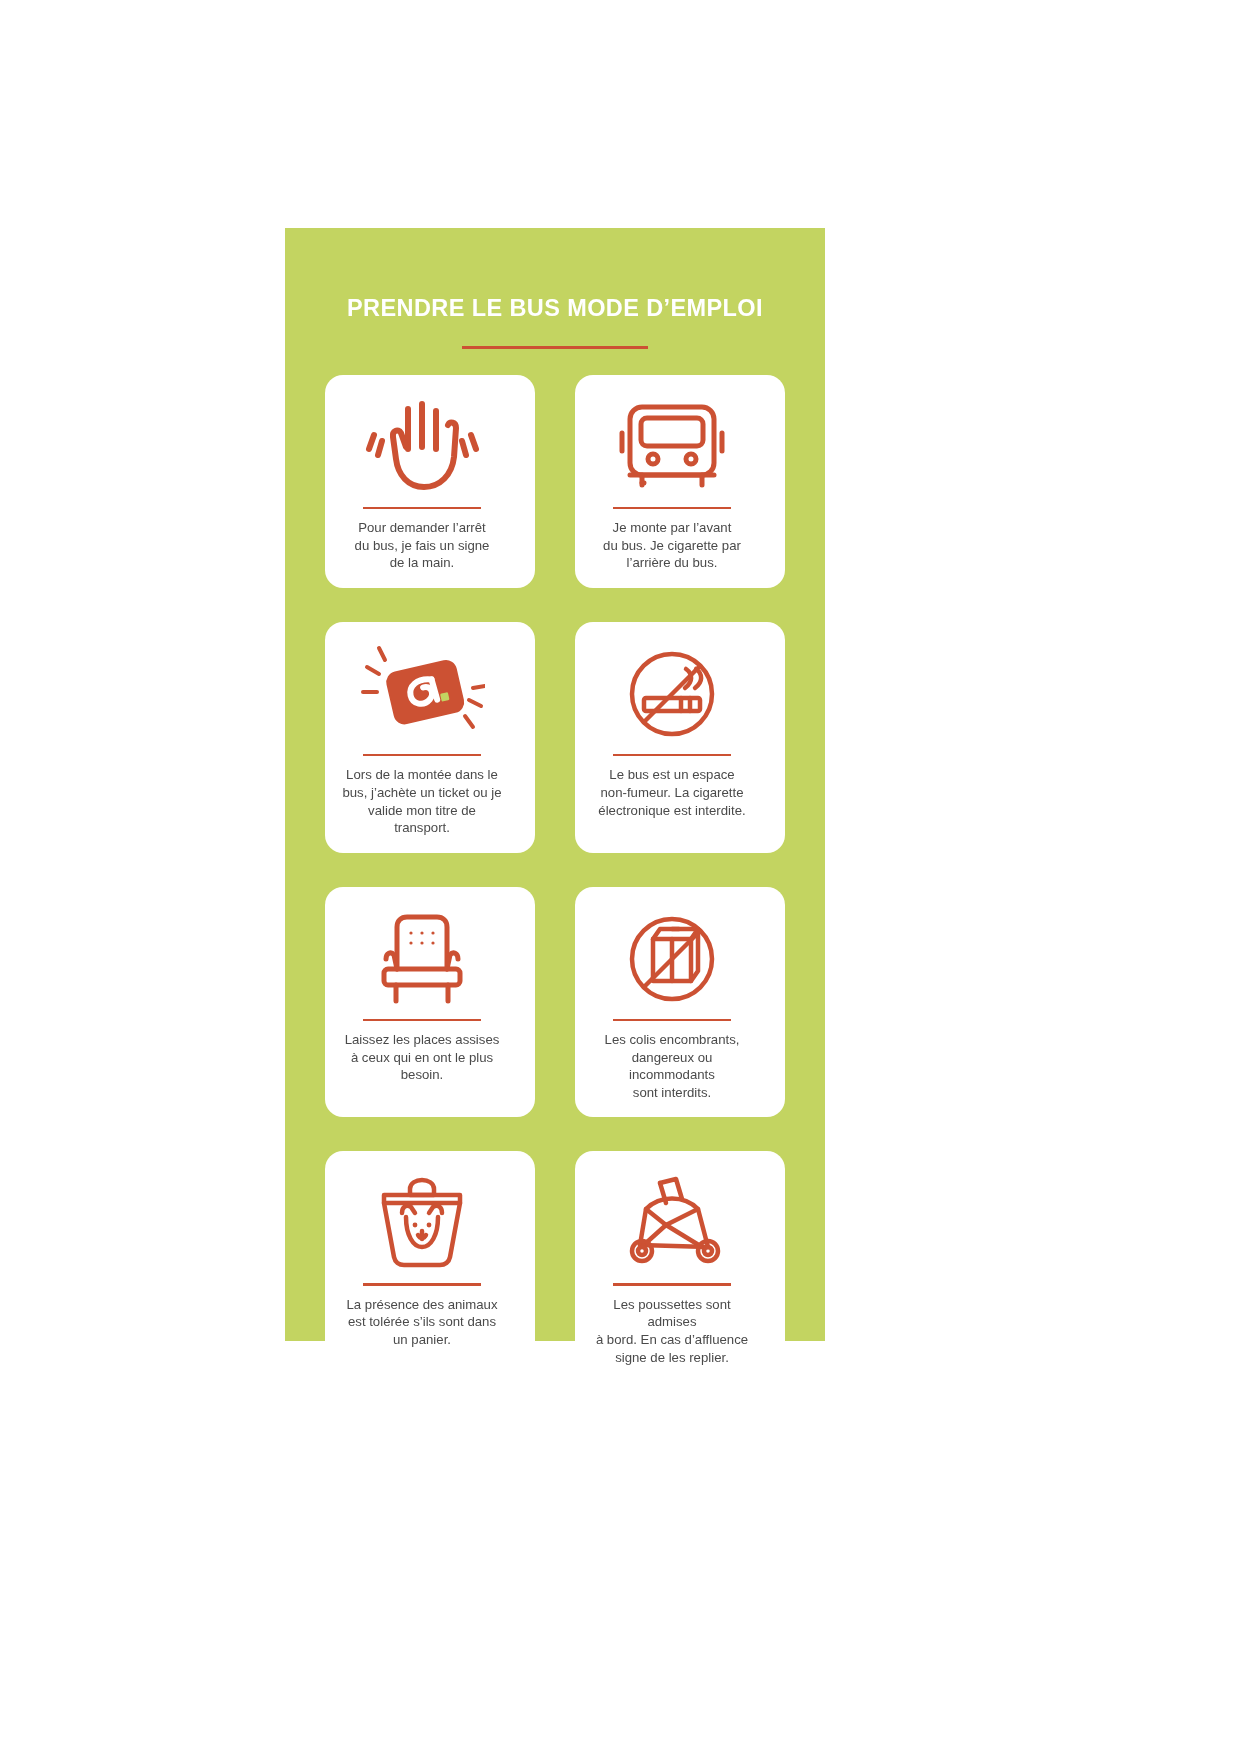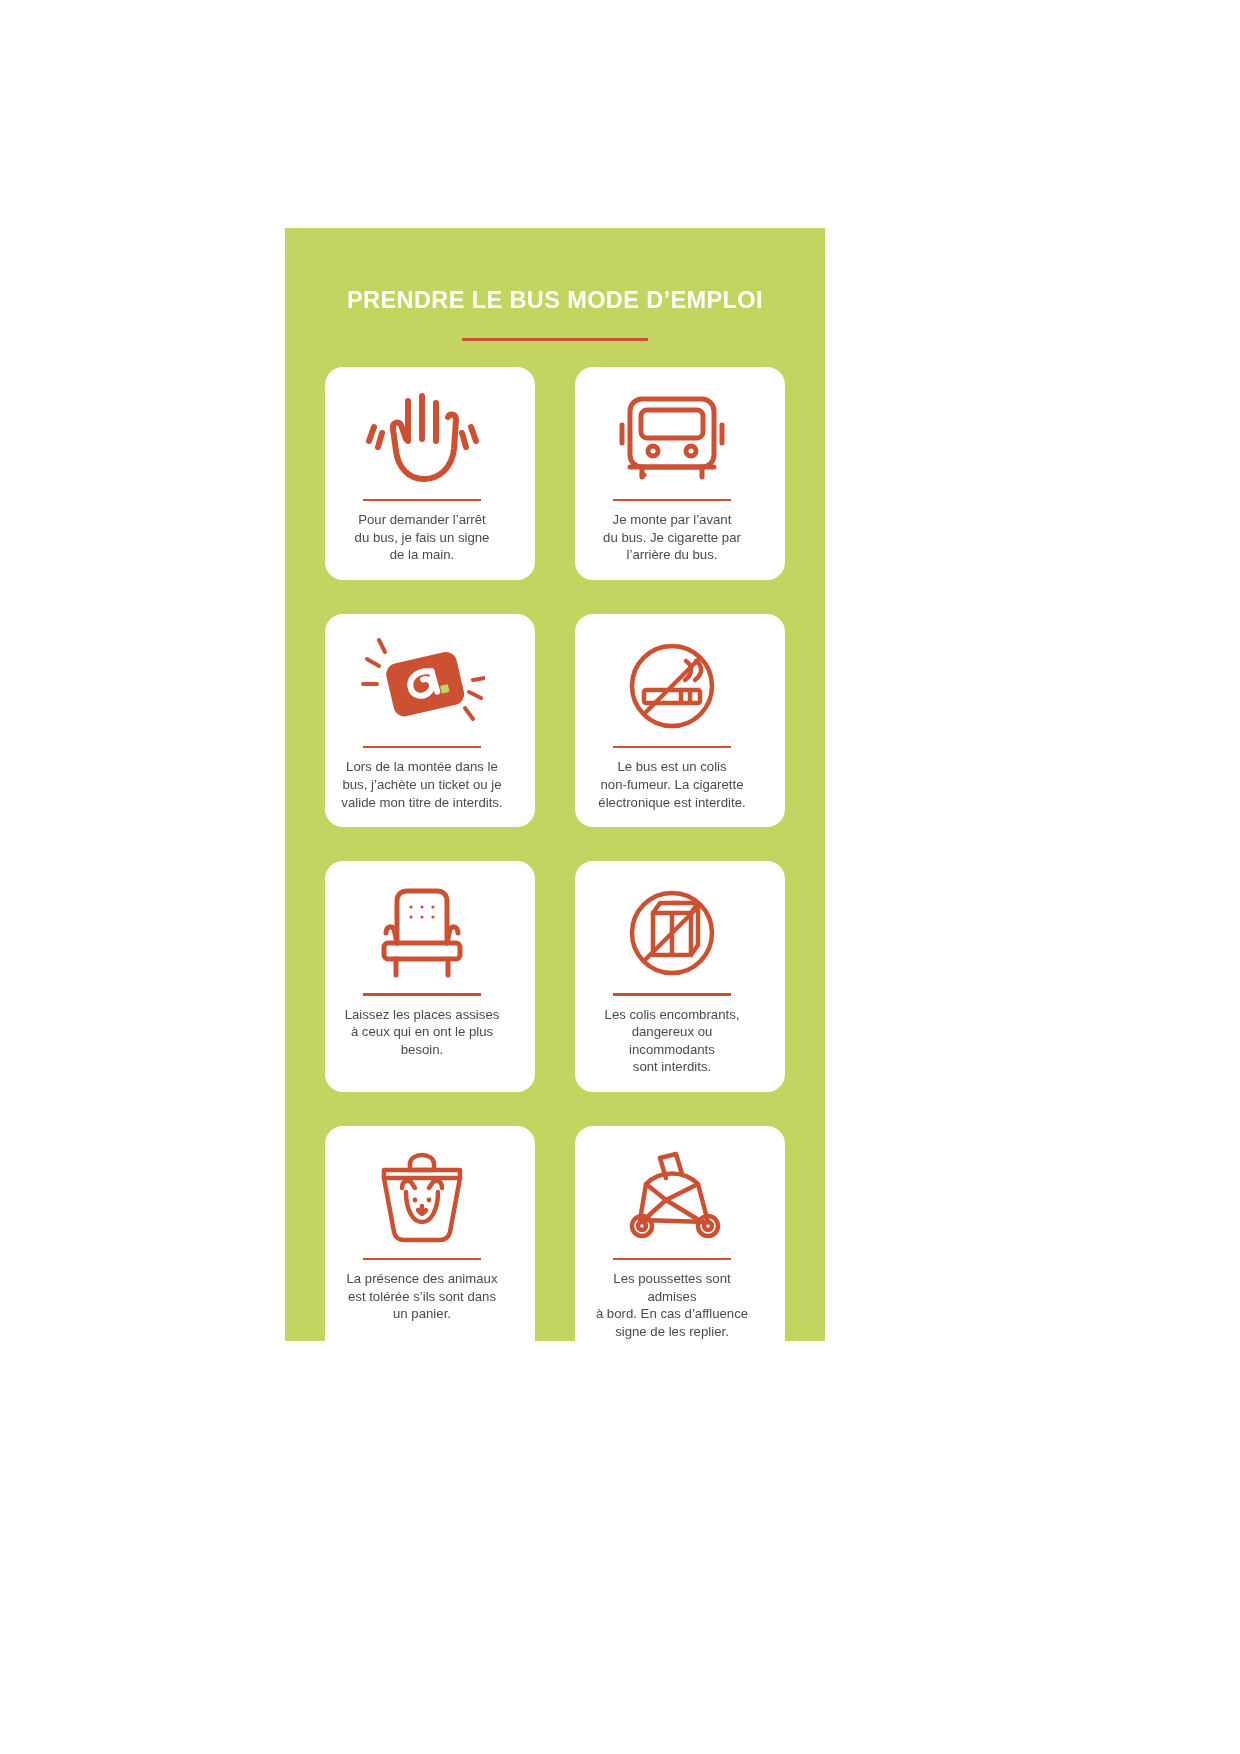--- a/index.html
+++ b/index.html
@@ -21,21 +21,21 @@
     left: 285px;
     top: 228px;
     width: 540px;
     height: 1113px;
     background: #c3d461;
     box-sizing: border-box;
   }
 
   
   #poster-title {
-    margin: 4px;
+    margin: 12px;
     padding-top: 56px;
     text-align: center;
     color: #ffffff;
     font-size: 23.5px;
     font-weight: bold;
     letter-spacing: 0.4px;
     line-height: 1.1;
   }
   #title-rule {
     width: 186px;
@@ -155,37 +155,37 @@
           <path d="M18 48 L4 48"></path>
           <path d="M26 16 L20 4"></path>
           <path d="M110 56 L122 62"></path>
           <path d="M106 72 L114 83"></path>
           <path d="M114 44 L126 42"></path>
         </svg>
       </div>
       <div class="card-rule"></div>
       <div class="card-caption">Lors de la montée dans le
 bus, j’achète un ticket ou je
-valide mon titre de interdits.</div>
+valide mon titre de transport.</div>
     </div>
 
     <div class="card tall2">
       <div class="card-icon">
         <svg width="106" height="100" viewBox="0 0 106 100" fill="none" stroke="#cc5133" stroke-width="4.5" stroke-linecap="round" stroke-linejoin="round">
           <circle cx="53" cy="50" r="40"></circle>
           <path d="M25 78 L81 22"></path>
           <rect x="25" y="54" width="56" height="13" rx="2"></rect>
           <path d="M62 54 L62 67"></path>
           <path d="M71 54 L71 67"></path>
           <path d="M66 44 C74 38 74 30 67 25"></path>
           <path d="M76 44 C84 38 84 30 77 25"></path>
         </svg>
       </div>
       <div class="card-rule"></div>
-      <div class="card-caption">Le bus est un colis
+      <div class="card-caption">Le bus est un espace
 non-fumeur. La cigarette
 électronique est interdite.</div>
     </div>
 
     <div class="card tall">
       <div class="card-icon">
         <svg width="112" height="100" viewBox="0 0 112 100" fill="none" stroke="#cc5133" stroke-width="5" stroke-linecap="round" stroke-linejoin="round">
           <path d="M31 60 L31 18 C31 12 35 8 41 8 L71 8 C77 8 81 12 81 18 L81 60"></path>
           <circle cx="45" cy="24" r="1.6" fill="#cc5133" stroke="none"></circle>
           <circle cx="56" cy="24" r="1.6" fill="#cc5133" stroke="none"></circle>

